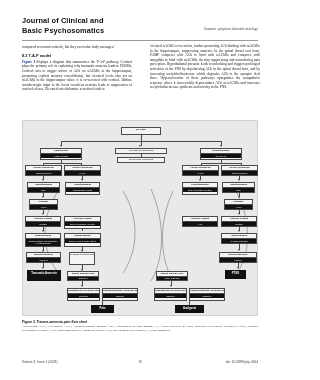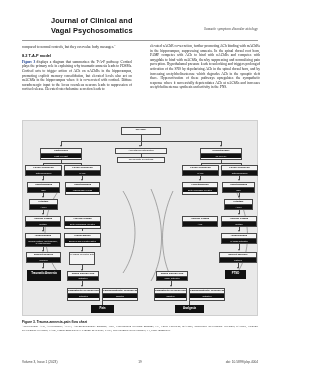--- a/index.html
+++ b/index.html
@@ -12,21 +12,21 @@
     overflow:hidden;
     position:relative;
   }
   .page { position:absolute; inset:0; padding:0; }
 
   
   .header { position:absolute; left:22px; top:16px; right:22px; height:26px; }
   .jtitle {
     font-family:"Liberation Sans", sans-serif;
     font-weight:bold; font-size:7.4px; line-height:9.6px;
-    letter-spacing:0.1px; color:#111;margin-left:29px;
+    letter-spacing:0.1px; color:#111;
   }
   .runhead {
     position:absolute; right:0; top:11px;
     font-size:3.6px; font-style:italic; color:#333;
     letter-spacing:0.1px; white-space:nowrap;
   }
   .rule { position:absolute; left:22px; right:22px; top:40px; height:0.7px; background:#9a9a9a; }
 
   
   .cols { position:absolute; left:22px; top:44px; right:22px; height:70px; }
@@ -115,21 +115,21 @@
   .footer .fr { right:0; }
 </style>
 </head>
 <body>
 
 <div class="page">
 
   <div class="header">
     <div class="jtitle">
       <div>Journal of Clinical and</div>
-      <div>Vagal Psychosomatics</div>
+      <div>Basic Psychosomatics</div>
     </div>
     <div class="runhead">Somatic symptom disorder etiology</div>
   </div>
   <div class="rule"></div>
 
   <div class="cols">
     <div class="col left">
       <p class="para"><span>compared to normal controls, but they overvalue body messages.</span><sup>7</sup></p>
       <div class="sechead">8.2 T-A-P model</div>
       <p class="para"><span class="figref">Figure 3</span><span> displays a diagram that summarizes the T-A-P pathway. Cortisol plays the primary role in explaining why traumatic amnesia leads to PDSMs. Cortisol acts to trigger action of ACh on nAChRs in the hippocampus, promoting explicit memory consolidation, but elevated levels also act on mAChRs in the hippocampus where it is co-secreted with cortisol. Diffuse noradrenergic input to the locus coeruleus neurons leads to suppression of cortisol release. Elevated catecholamine secretion leads to</span></p>

